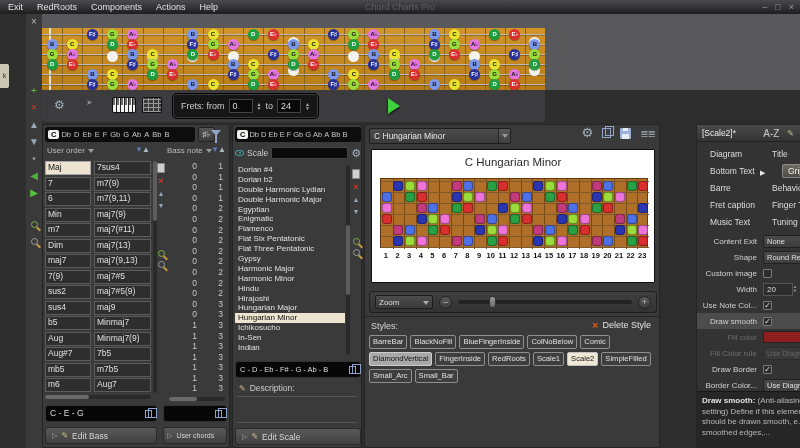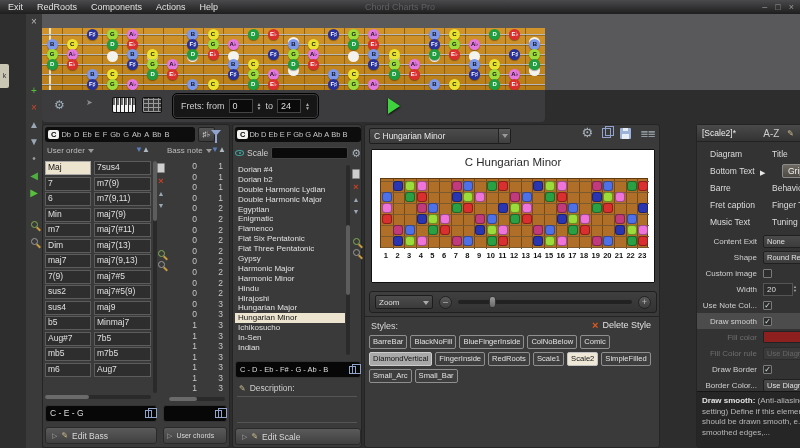--- a/index.html
+++ b/index.html
@@ -396,20 +396,24 @@
       </div>
       <div class="crow">
         <span class="ca">sus4</span>
         <span class="cb">maj9</span>
       </div>
       <div class="crow">
         <span class="ca">b5</span>
         <span class="cb">Minmaj7</span>
       </div>
       <div class="crow">
+        <span class="ca">Aug</span>
+        <span class="cb">Minmaj7(9)</span>
+      </div>
+      <div class="crow">
         <span class="ca">Aug#7</span>
         <span class="cb">7b5</span>
       </div>
       <div class="crow">
         <span class="ca">mb5</span>
         <span class="cb">m7b5</span>
       </div>
       <div class="crow">
         <span class="ca">m6</span>
         <span class="cb">Aug7</span>

